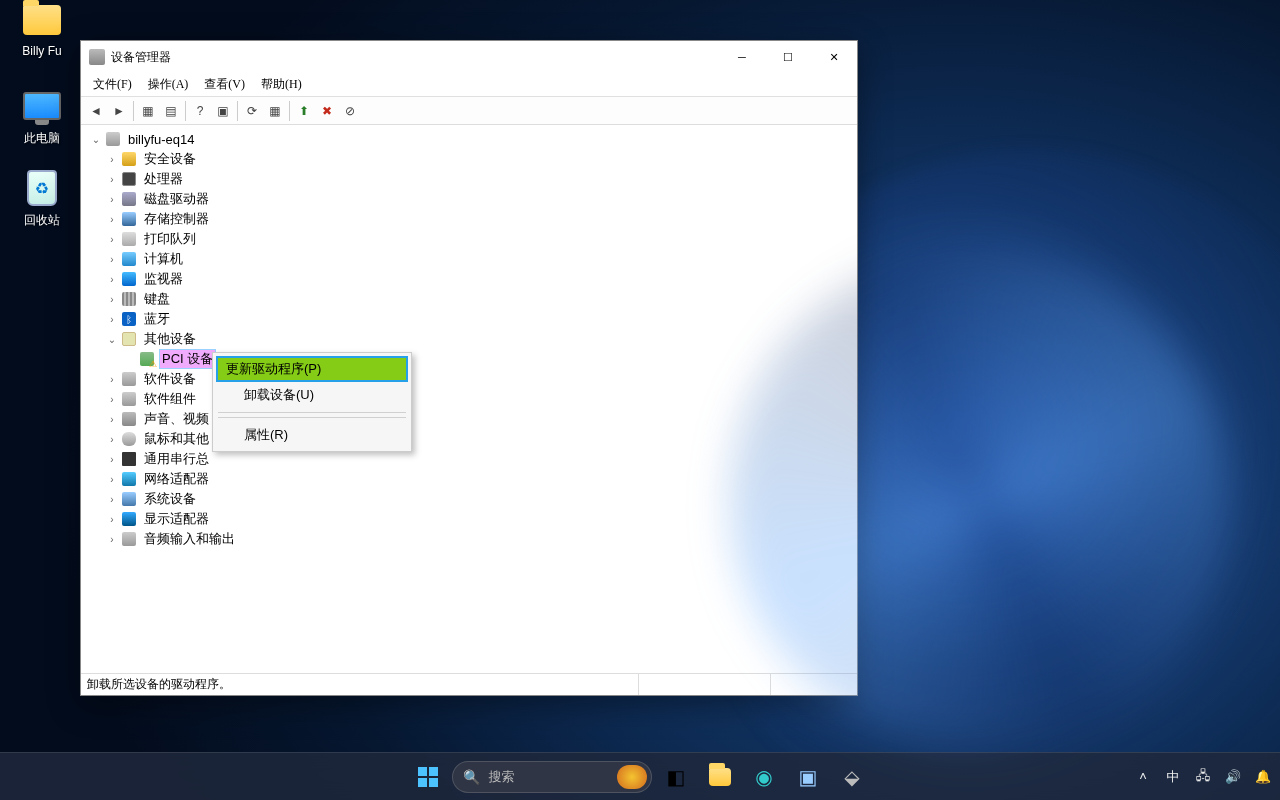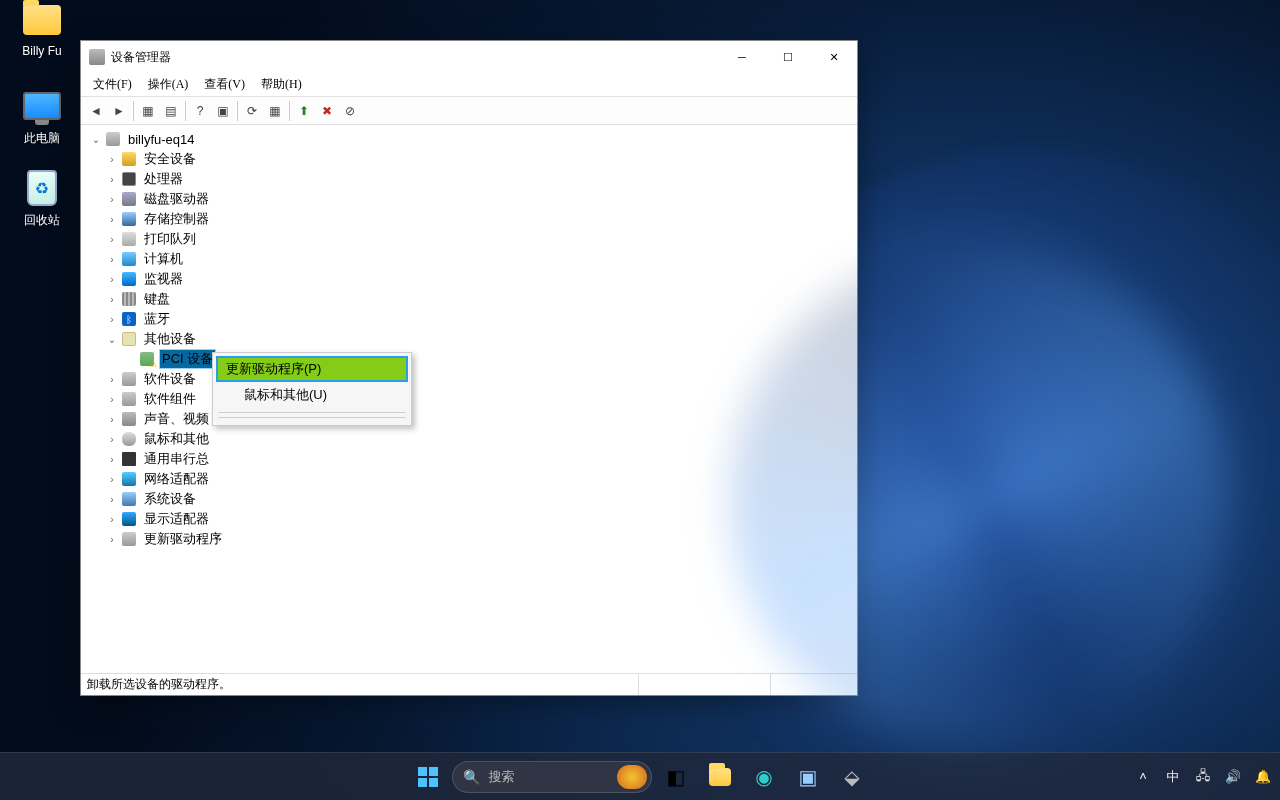--- a/index.html
+++ b/index.html
@@ -44,21 +44,21 @@
 
 .toolbar { height: 28px; display:flex; align-items:center; padding: 0 4px; gap:1px; border-bottom: 1px solid #ddd; background:#fdfdfd;}
 .tbtn { width:22px; height:22px; display:flex; align-items:center; justify-content:center; border:1px solid transparent; font-size:12px; color:#444;}
 .tsep { width:1px; height:20px; background:#ccc; margin:0 2px; }
 
 .tree-area { flex:1; overflow:auto; padding: 4px 2px; font-size: 13px; background:#fff; }
 .tree-node { display:flex; align-items:center; height:20px; white-space:nowrap; }
 .tree-node .chev { width:14px; text-align:center; color:#666; font-size:10px; cursor:pointer; user-select:none;}
 .tree-node .nicon { width:16px; height:16px; margin: 0 4px 0 2px; display:inline-flex; align-items:center; justify-content:center; font-size:12px;}
 .tree-node .nlabel { padding: 1px 3px; }
-.tree-node.selected .nlabel { background:#0369a1; border:1px solid #99d1ff; padding:0 2px; }
+.tree-node.selected .nlabel { background:#f0abfc; border:1px solid #99d1ff; padding:0 2px; }
 .lvl0 { padding-left: 6px; }
 .lvl1 { padding-left: 22px; }
 .lvl2 { padding-left: 40px; }
 
 .statusbar { height:22px; border-top:1px solid #ddd; display:flex; align-items:center; font-size:12px; }
 .statusbar .cell { padding:0 6px; border-right:1px solid #ddd; height:100%; display:flex; align-items:center;}
 .statusbar .cell:first-child { flex: 1 1 auto; min-width: 0; text-align: right; }
 .statusbar .cell:nth-child(2) { width: 132px; flex-shrink: 0; }
 .statusbar .cell:last-child { width: 86px; flex-shrink: 0; border-right:none; }
 
@@ -291,36 +291,37 @@
           <span class="nicon">
             <span class="dico d-disp"></span>
           </span>
           <span class="nlabel">显示适配器</span>
         </div>
         <div class="tree-node lvl1">
           <span class="chev">›</span>
           <span class="nicon">
             <span class="dico d-audio"></span>
           </span>
-          <span class="nlabel">更新驱动程序</span>
+          <span class="nlabel">音频输入和输出</span>
         </div>
       </div>
 
     <div class="statusbar">
       <div class="cell">卸载所选设备的驱动程序。</div>
       <div class="cell"></div>
       <div class="cell"></div>
     </div>
   </div>
 
   <div class="ctxmenu" id="ctx">
       <div class="ctxitem hi">更新驱动程序(P)</div>
-      <div class="ctxitem">鼠标和其他(U)</div>
+      <div class="ctxitem">卸载设备(U)</div>
       <div class="ctxsep"></div>
       <div class="ctxsep"></div>
+      <div class="ctxitem">属性(R)</div>
     </div>
 
   <div class="taskbar">
     <div class="task-center">
       <div class="start-btn">
         <div class="winlogo">
             <div></div>
             <div></div>
             <div></div>
             <div></div>

